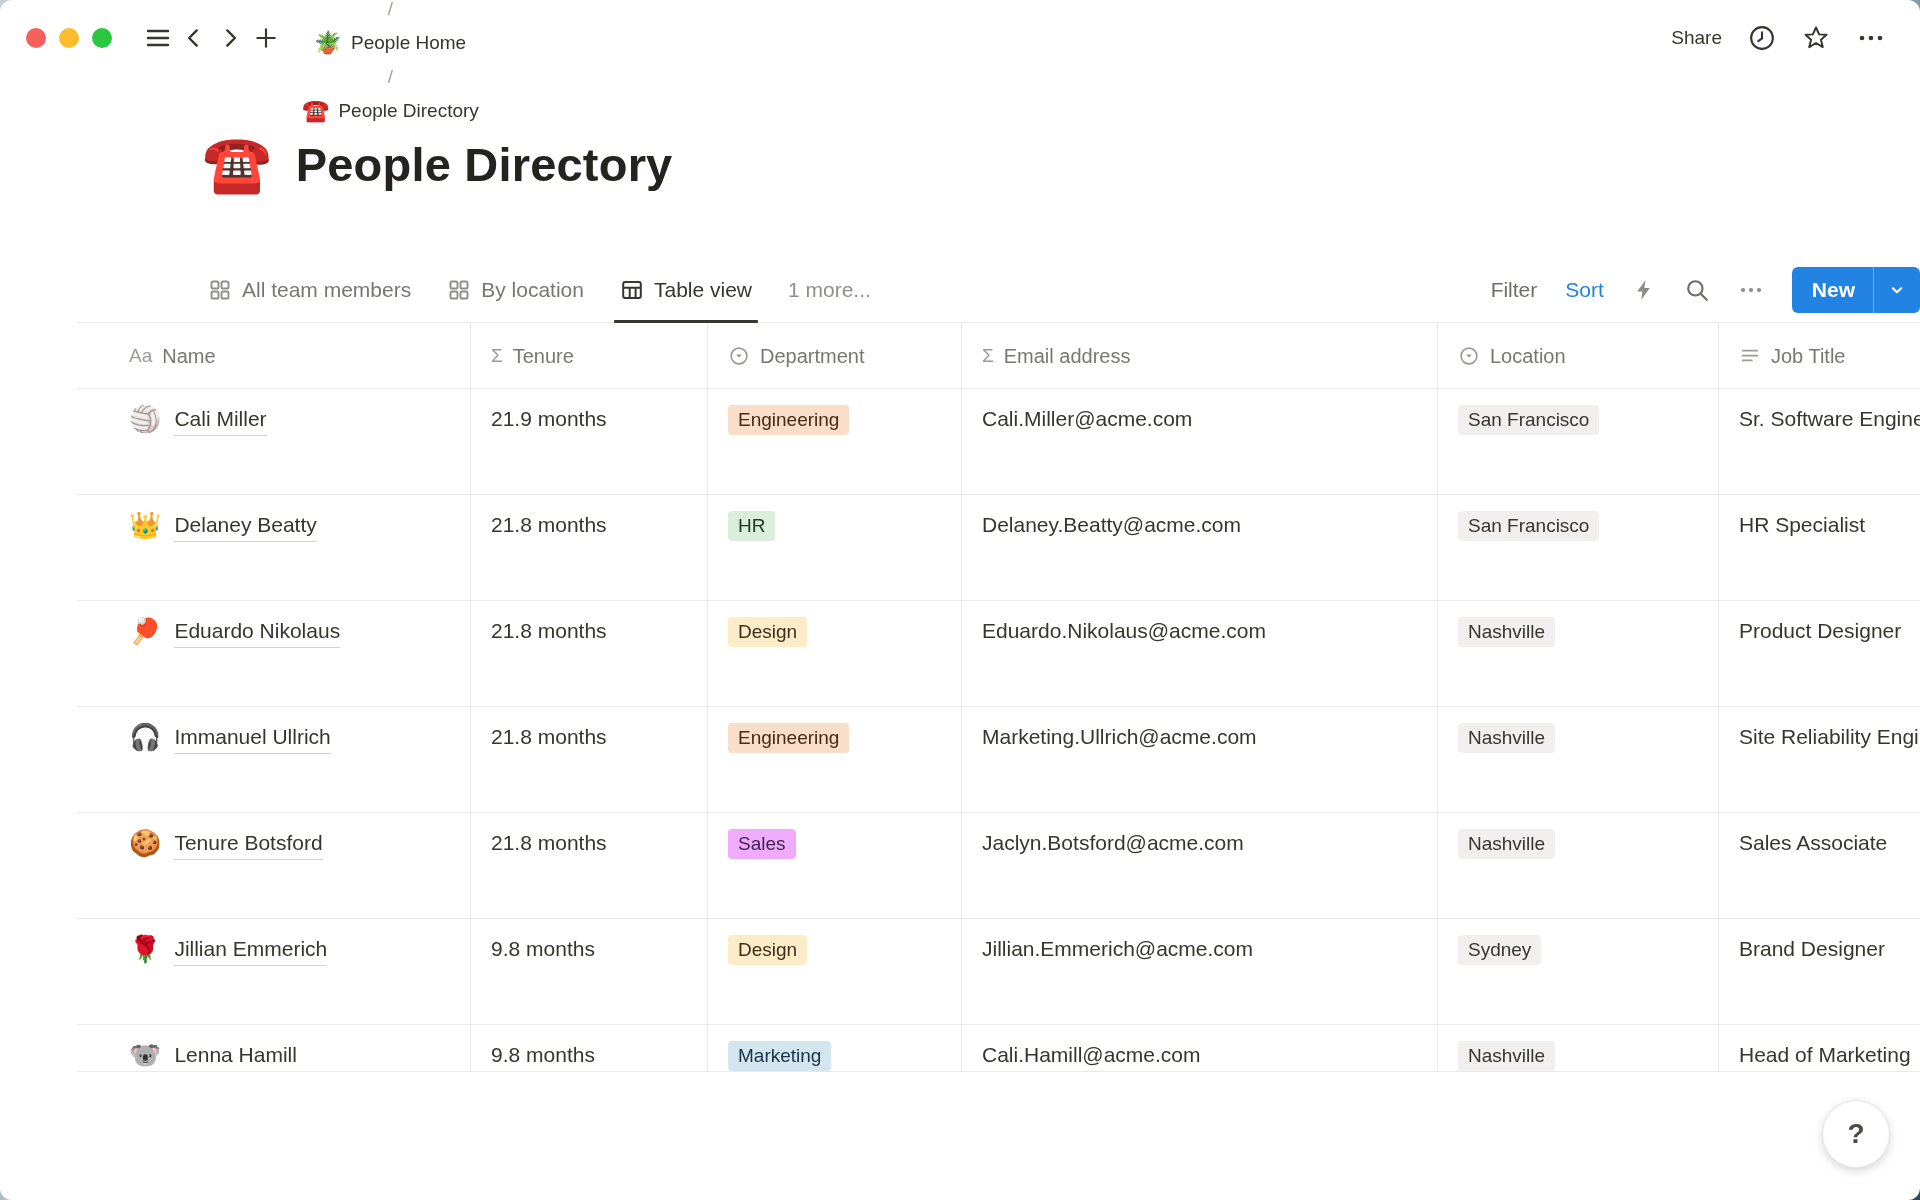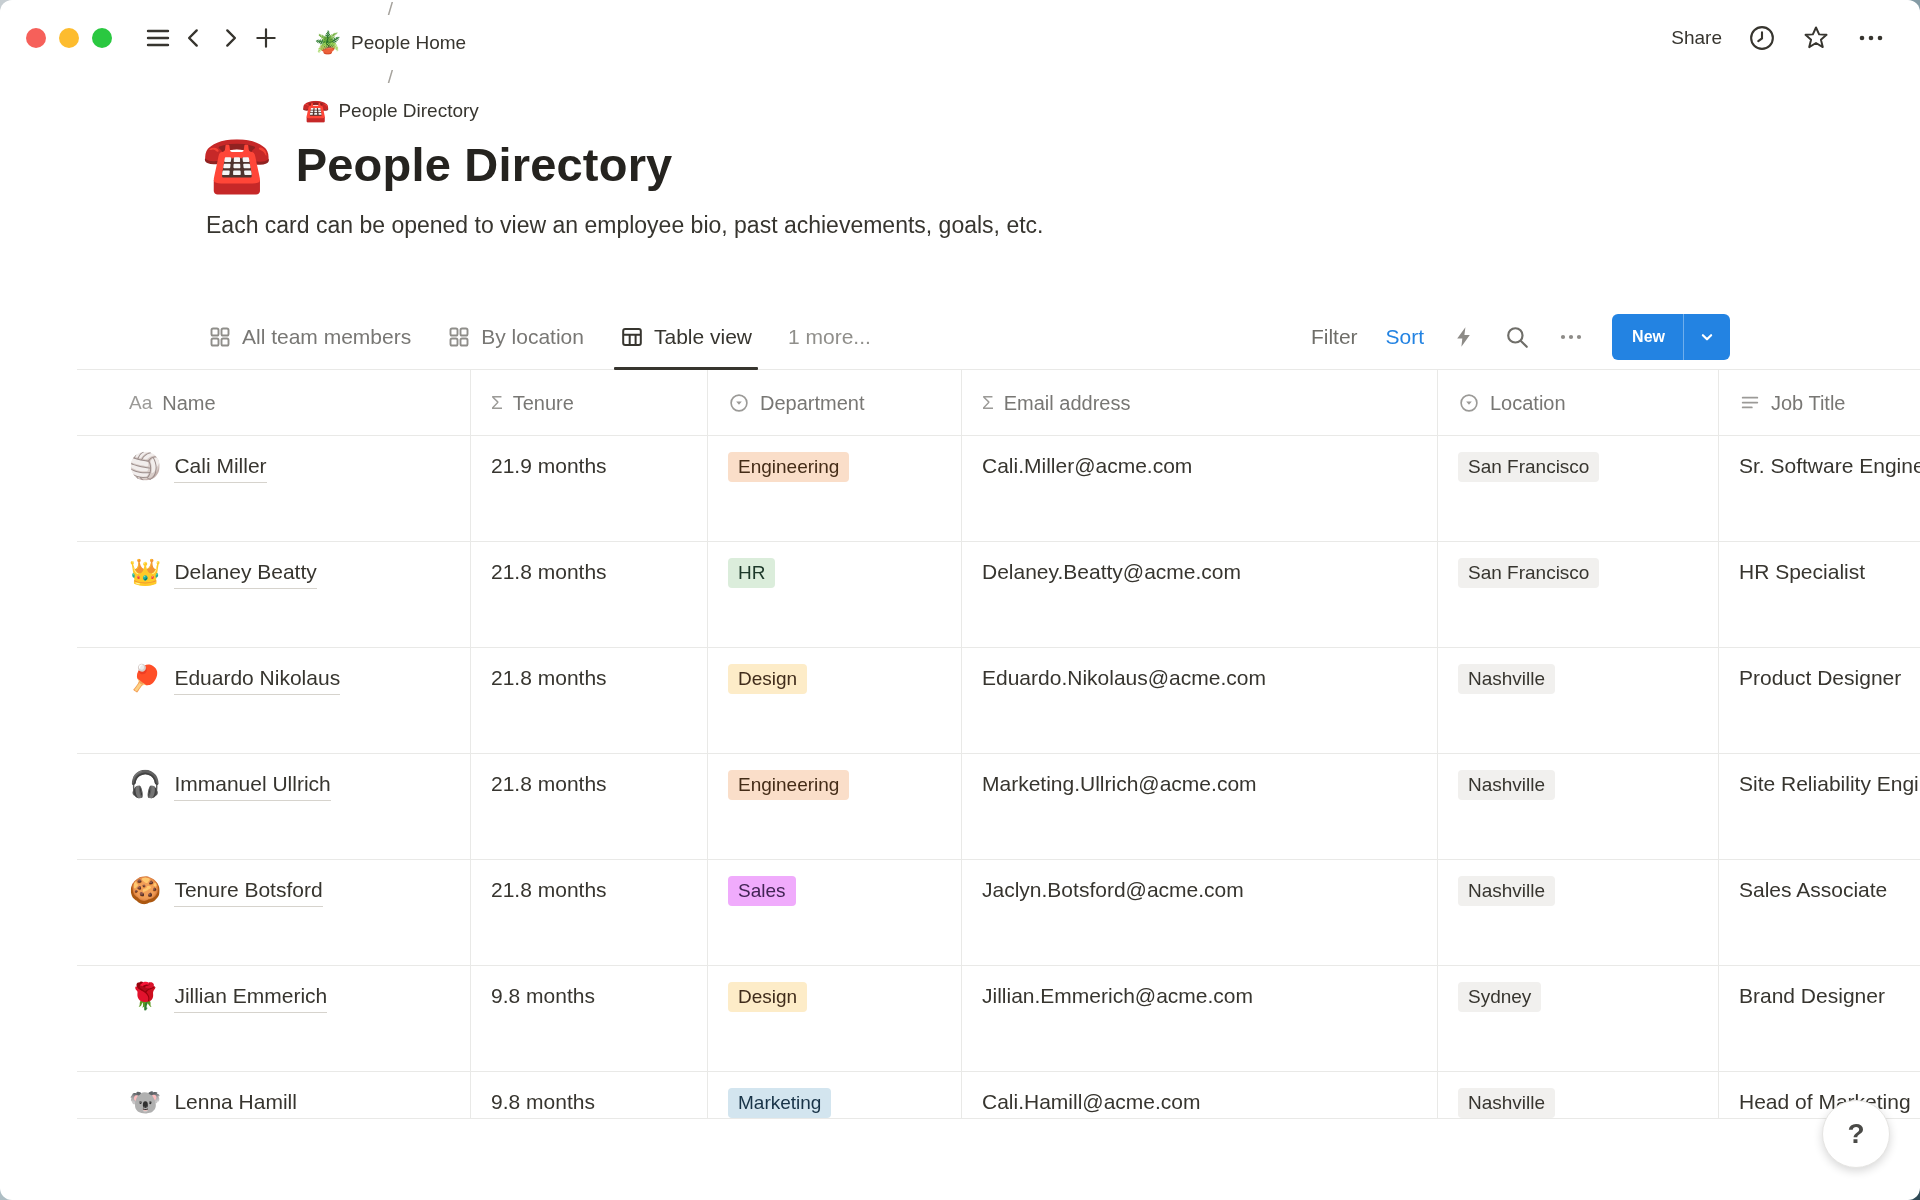--- a/index.html
+++ b/index.html
@@ -29,33 +29,33 @@
   .crumb-emoji{font-size:22px;line-height:1;}
   .crumb-sep{color:#a5a29c;margin:0 2px;}
   .topbar-right{margin-left:auto;display:flex;align-items:center;gap:26px;}
   .share{font-size:19px;color:#37352f;cursor:pointer;}
   
   .title-row{display:flex;align-items:center;gap:24px;margin:60px 0 0 202px;}
   .title-emoji{font-size:56px;line-height:1;}
   .page-title{font-size:47px;font-weight:700;color:#25231f;letter-spacing:.2px;}
   .description{margin:20px 0 0 206px;font-size:23px;color:#37352f;}
   
-  .toolbar{display:flex;align-items:stretch;height:64px;margin-top:66px;padding-left:208px;padding-right:190px;position:relative;}
+  .toolbar{display:flex;align-items:stretch;height:64px;margin-top:66px;padding-left:208px;position:relative;}
   .views{display:flex;align-items:stretch;gap:36px;}
   .view-tab{display:flex;align-items:center;gap:10px;font-size:21px;color:#787774;cursor:pointer;position:relative;white-space:nowrap;}
   .view-tab .vicon{display:flex;align-items:center;}
   .view-tab.active{color:#37352f;font-weight:500;}
   .view-tab.active::after{content:"";position:absolute;left:-6px;right:-6px;bottom:-1px;height:3px;background:#37352f;border-radius:1px;}
   .more-views{display:flex;align-items:center;font-size:21px;color:#908f8b;margin-left:36px;cursor:pointer;}
   .toolbar-right{margin-left:auto;display:flex;align-items:center;gap:28px;}
   .tool-link{font-size:21px;color:#6f6e69;cursor:pointer;}
   .tool-link.sort{color:#2383e2;}
   .tool-icon{display:flex;align-items:center;cursor:pointer;}
   .new-btn{display:flex;align-items:stretch;background:#2383e2;border-radius:6px;overflow:hidden;height:46px;cursor:pointer;}
-  .new-btn .label{display:flex;align-items:center;padding:0 18px 0 20px;color:#fff;font-size:16px;font-weight:600;}
+  .new-btn .label{display:flex;align-items:center;padding:0 18px 0 20px;color:#fff;font-size:21px;font-weight:600;}
   .new-btn .chev{display:flex;align-items:center;padding:0 12px;border-left:1px solid rgba(255,255,255,.35);}
   
   .table-wrap{margin-left:77px;width:2063px;height:748px;border-top:1px solid #e9e9e7;border-bottom:1px solid #e9e9e7;overflow:hidden;}
   .t-row{display:flex;box-sizing:border-box;border-bottom:1px solid #e9e9e7;}
   .t-head{height:66px;}
   .t-body-row{height:106px;}
   .t-body-row:last-child{border-bottom:none;}
   .cell{box-sizing:border-box;border-right:1px solid #e9e9e7;padding:15px 20px 0 20px;font-size:21px;line-height:30px;overflow:hidden;}
   .t-head .cell{display:flex;align-items:center;gap:10px;padding-top:0;color:#787774;font-size:20px;cursor:pointer;}
   .hicon{color:#9b9a97;font-size:19px;display:flex;align-items:center;}
@@ -168,21 +168,20 @@
               </g>
             </svg>
         </span>
       </div>
     </div>
 
     <div class="title-row">
       <span class="title-emoji">☎️</span>
       <span class="page-title">People Directory</span>
     </div>
-    <div class="description">Each card can be opened to view an employee bio, past achievements, goals, etc.</div>
 
     <div class="toolbar">
       <div class="views">
         <div class="view-tab">
           <span class="vicon">
             <svg width="24" height="24" viewBox="0 0 24 24" fill="none" stroke="#8f8e8a" stroke-width="1.9">
                 <rect x="3.5" y="3.5" width="7" height="7" rx="1.6"></rect>
                 <rect x="13.5" y="3.5" width="7" height="7" rx="1.6"></rect>
                 <rect x="3.5" y="13.5" width="7" height="7" rx="1.6"></rect>
                 <rect x="13.5" y="13.5" width="7" height="7" rx="1.6"></rect>

